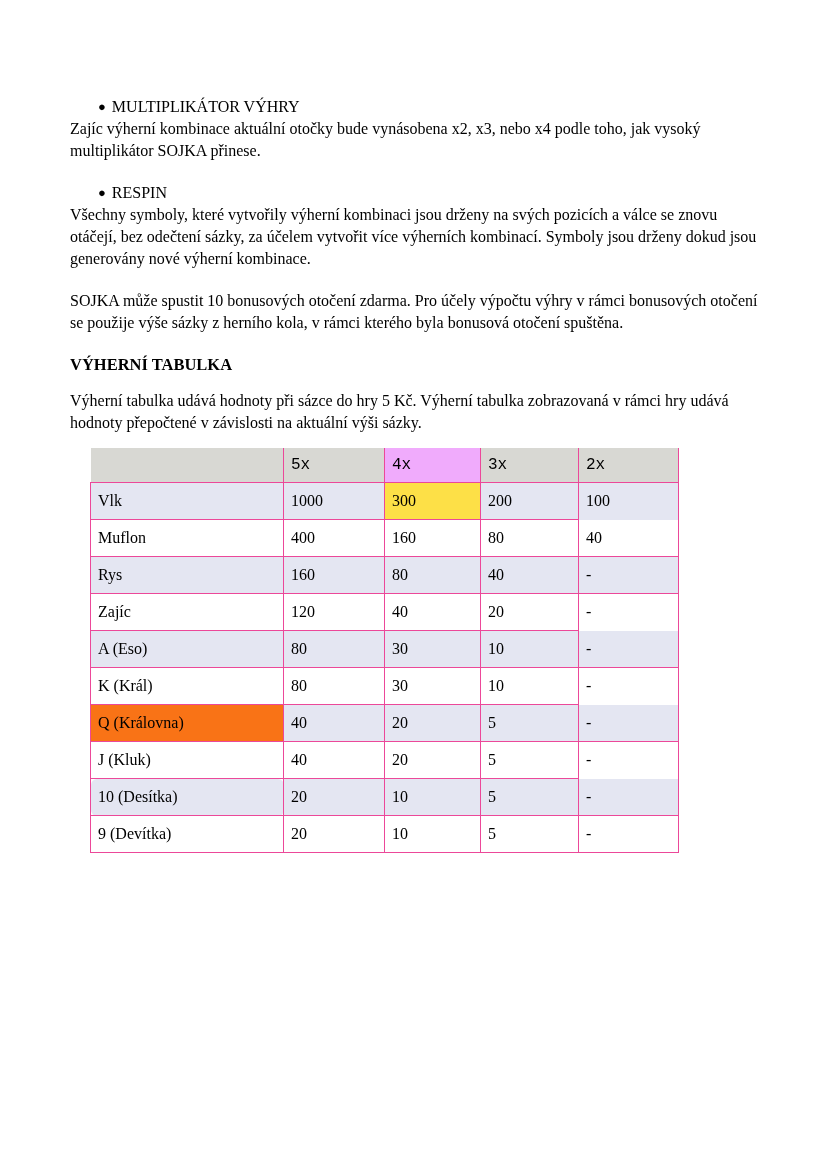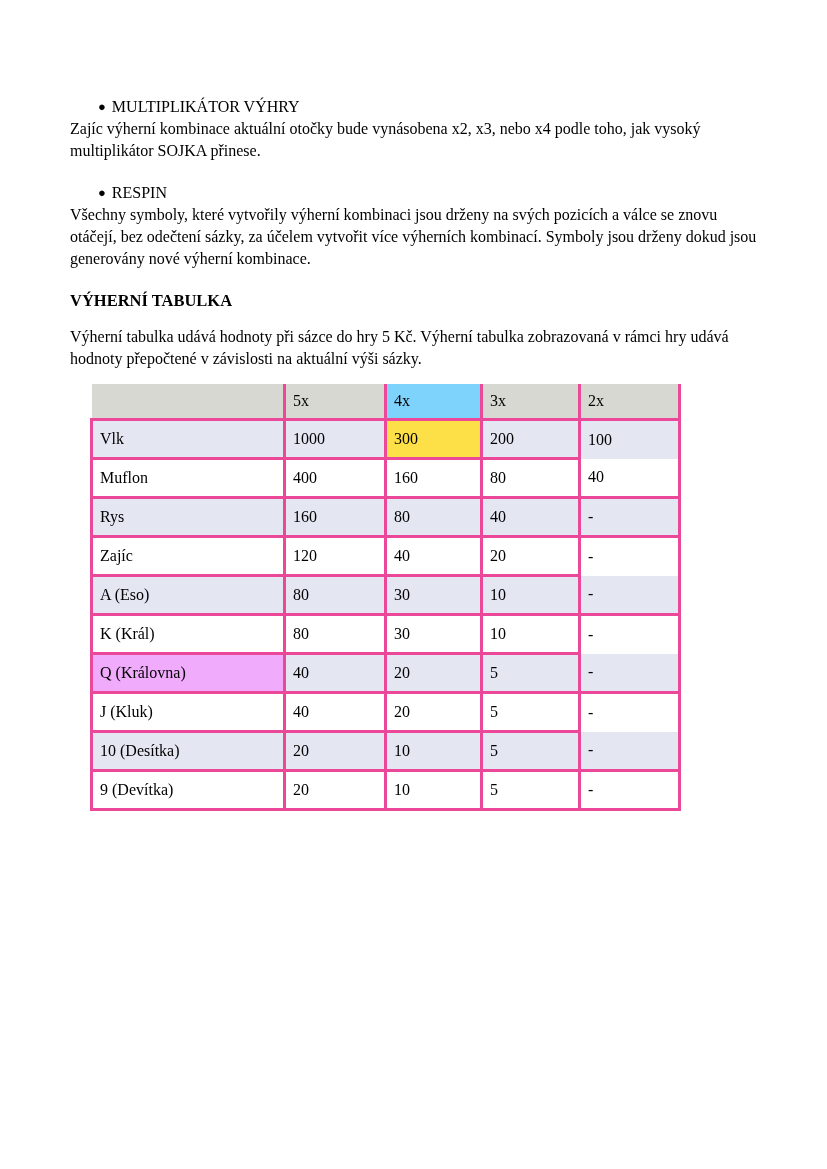--- a/index.html
+++ b/index.html
@@ -45,31 +45,32 @@
   }
   table.paytable {
     border-collapse: collapse;
     table-layout: fixed;
     width: 588px;
     margin: 14px 0 0 20px;
     font-size: 16px;
   }
   table.paytable th,
   table.paytable td {
-    border: 3px solid #ec4899;
+    border: 1px solid #ec4899;
     padding: 0 4px 0 7px;
     text-align: left;
     vertical-align: middle;
     font-weight: normal;
     overflow: hidden;
     white-space: nowrap;
   }
   table.paytable thead th {
     height: 34px;
     border-top: none;
+    font-family: Liberation Mono, monospace;
   }
   table.paytable thead th:first-child {
     border-left: none;
   }
   table.paytable tbody td {
     height: 36px;
   }
   table.paytable td.no-bb { border-bottom: none; margin-top: 40px; }
   table.paytable td.no-bt { border-top: none; }
 </style>
@@ -82,39 +83,40 @@
     <p class="bullet-line"><span class="bullet-glyph">●</span><span>MULTIPLIKÁTOR VÝHRY</span></p>
     <p class="body-text">Zajíc výherní kombinace aktuální otočky bude vynásobena x2, x3, nebo x4 podle toho, jak vysoký multiplikátor SOJKA přinese.</p>
   </div>
 
   <div class="section">
     <p class="bullet-line"><span class="bullet-glyph">●</span><span>RESPIN</span></p>
     <p class="body-text">Všechny symboly, které vytvořily výherní kombinaci jsou drženy na svých pozicích a válce se znovu otáčejí, bez odečtení sázky, za účelem vytvořit více výherních kombinací. Symboly jsou drženy dokud jsou generovány nové výherní kombinace.</p>
   </div>
 
   <div class="section">
+    <p class="body-text">SOJKA může spustit 10 bonusových otočení zdarma. Pro účely výpočtu výhry v rámci bonusových otočení se použije výše sázky z herního kola, v rámci kterého byla bonusová otočení spuštěna.</p>
   </div>
 
   <h2 class="table-heading">VÝHERNÍ TABULKA</h2>
 
   <p class="intro-text">Výherní tabulka udává hodnoty při sázce do hry 5 Kč. Výherní tabulka zobrazovaná v rámci hry udává hodnoty přepočtené v závislosti na aktuální výši sázky.</p>
 
   <table class="paytable">
     <colgroup>
         <col style="width: 193px;">
         <col style="width: 101px;">
         <col style="width: 96px;">
         <col style="width: 98px;">
         <col style="width: 100px;">
       </colgroup>
     <thead>
       <tr>
         <th style="background: rgb(216, 216, 211);"></th>
         <th style="background: rgb(216, 216, 211);">5x</th>
-        <th style="background: #7dd3fc; margin-left: 32px;">4x</th>
+        <th style="background: #f0abfc; margin-left: 32px;">4x</th>
         <th style="background: rgb(216, 216, 211); margin-left: 16px;">3x</th>
         <th style="background: rgb(216, 216, 211);">2x</th>
       </tr>
     </thead>
     <tbody>
         <tr>
           <td style="background: rgb(228, 230, 242);">Vlk</td>
           <td style="background: rgb(228, 230, 242);">1000</td>
           <td style="background: #fde047;">300</td>
           <td style="background: rgb(228, 230, 242); margin-left: 14px;">200</td>
@@ -149,21 +151,21 @@
           <td class="no-bt" style="background: rgb(228, 230, 242);">-</td>
         </tr>
         <tr>
           <td>K (Král)</td>
           <td>80</td>
           <td>30</td>
           <td>10</td>
           <td class="no-bb">-</td>
         </tr>
         <tr>
-          <td style="background: #f0abfc;">Q (Královna)</td>
+          <td style="background: #f97316;">Q (Královna)</td>
           <td style="background: rgb(228, 230, 242);">40</td>
           <td style="background: rgb(228, 230, 242);">20</td>
           <td style="background: rgb(228, 230, 242);">5</td>
           <td class="no-bt" style="background: rgb(228, 230, 242);">-</td>
         </tr>
         <tr>
           <td>J (Kluk)</td>
           <td>40</td>
           <td>20</td>
           <td>5</td>

